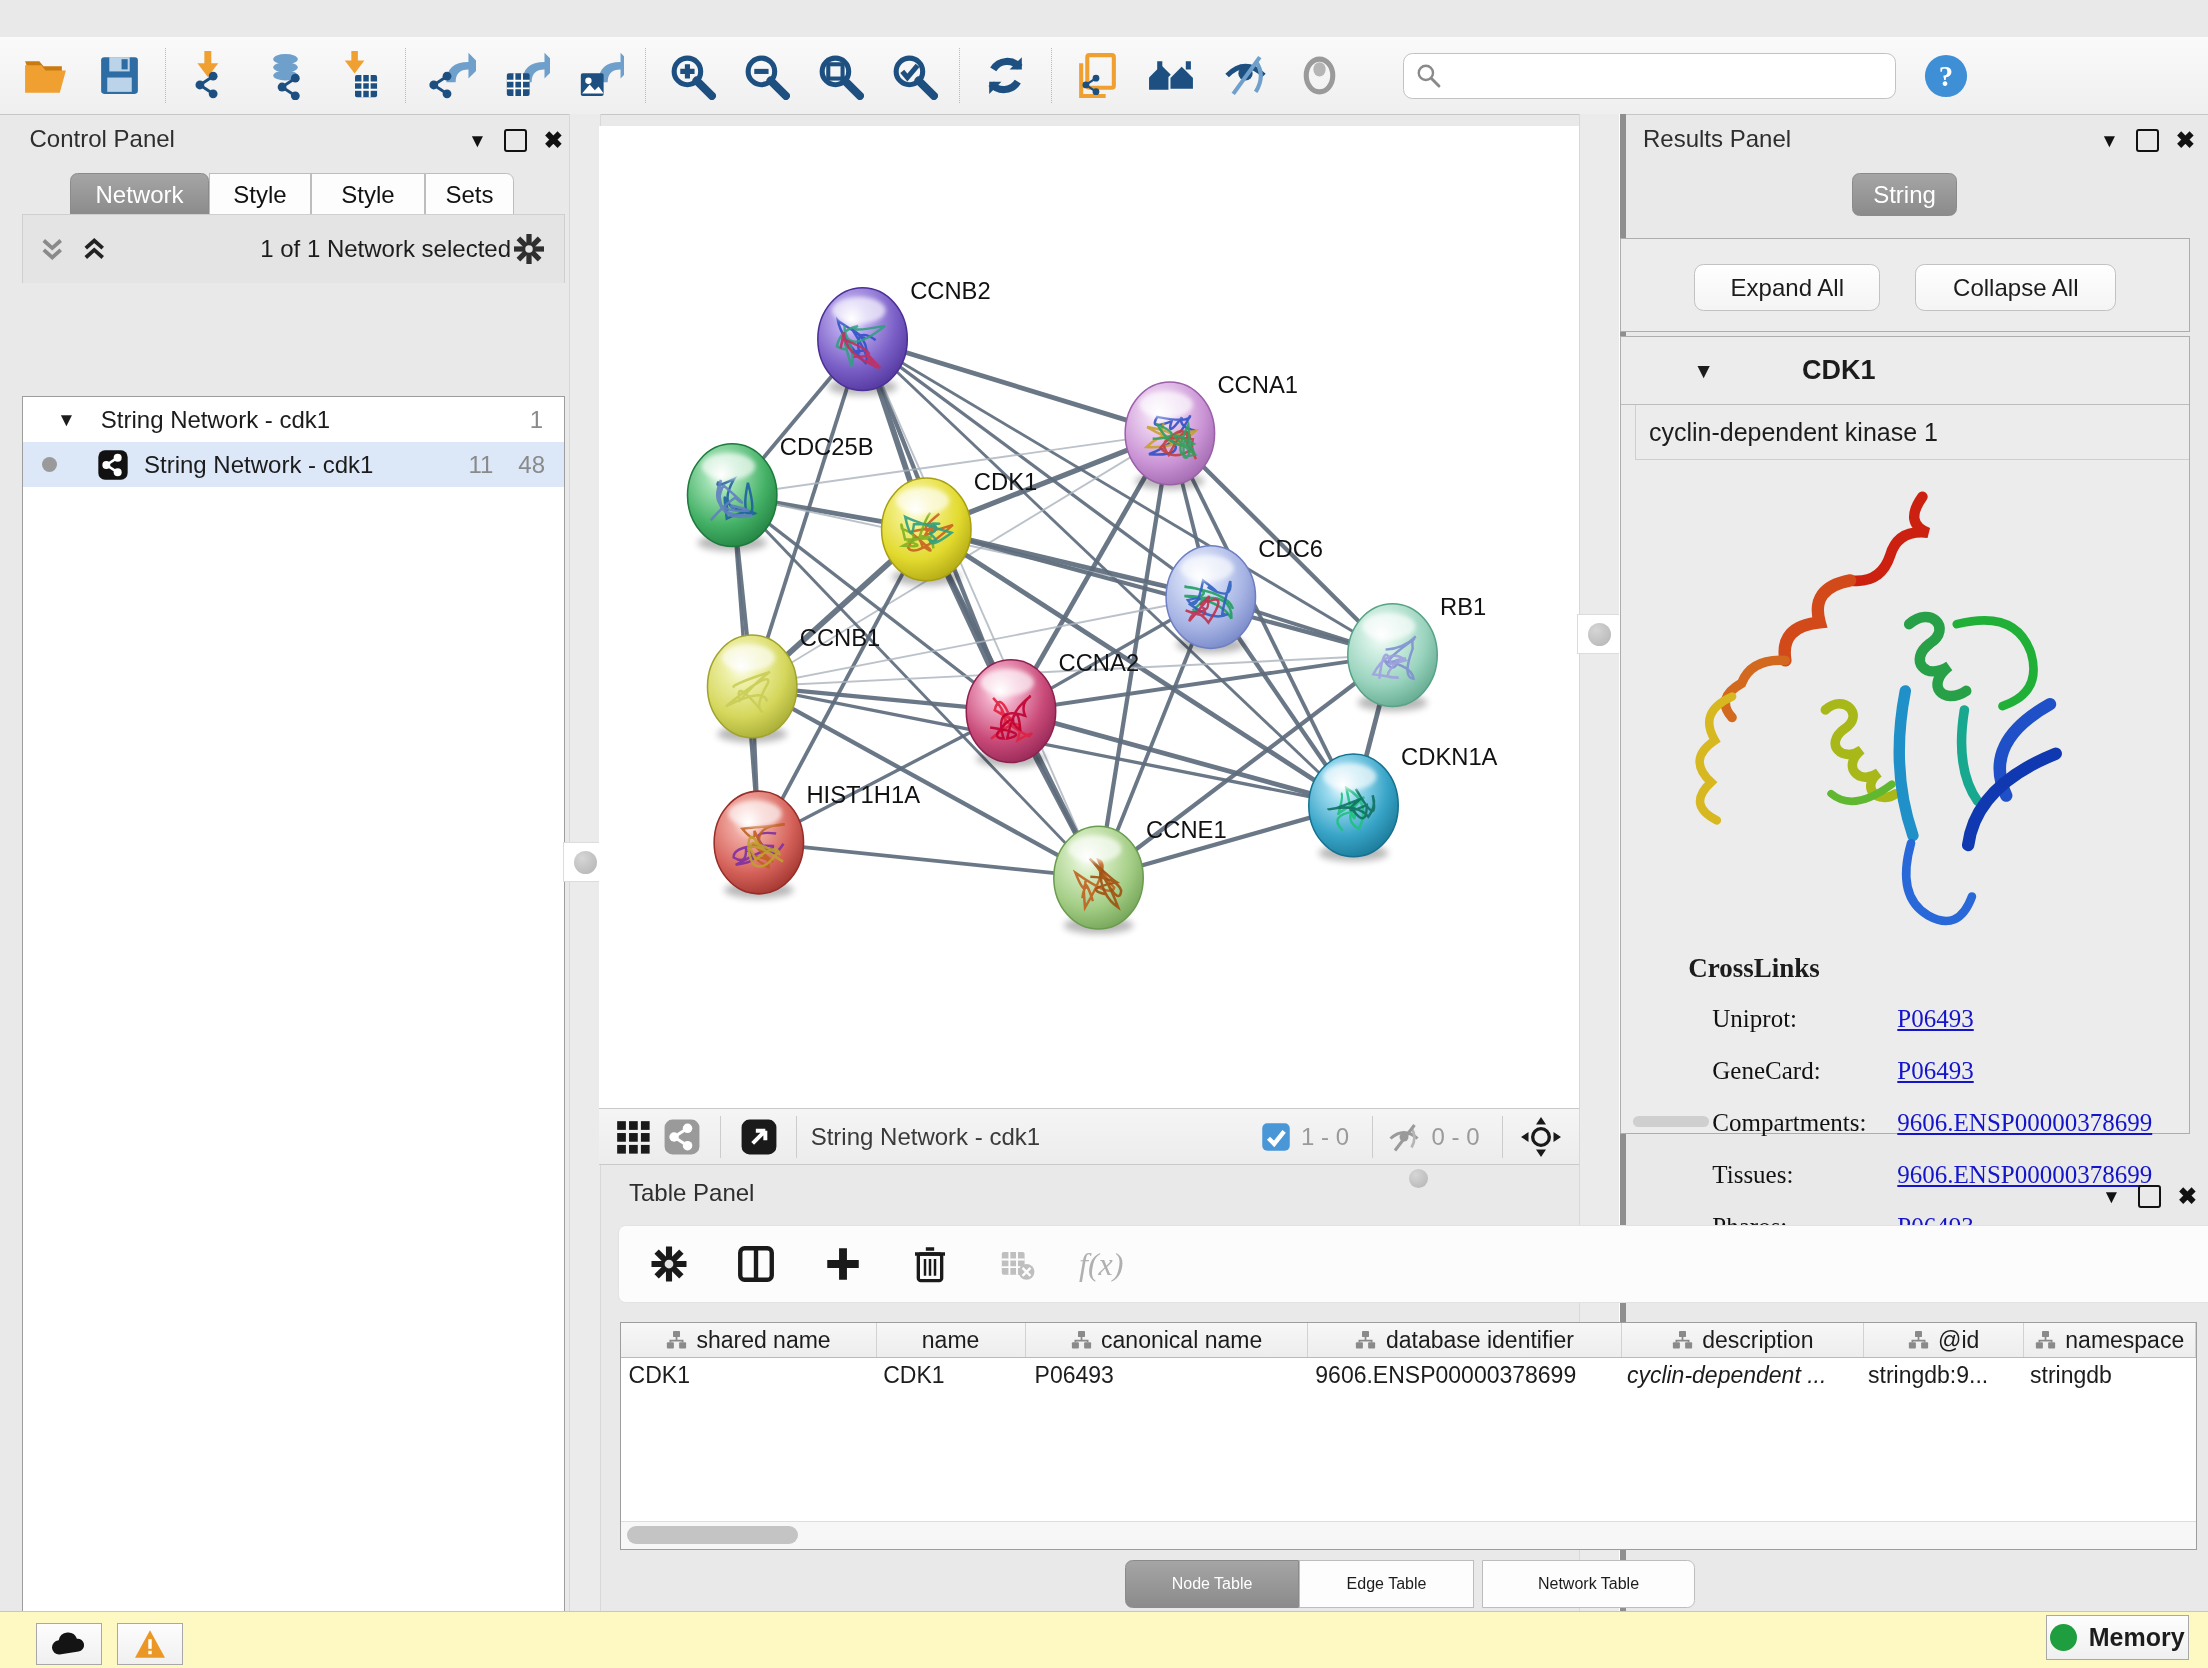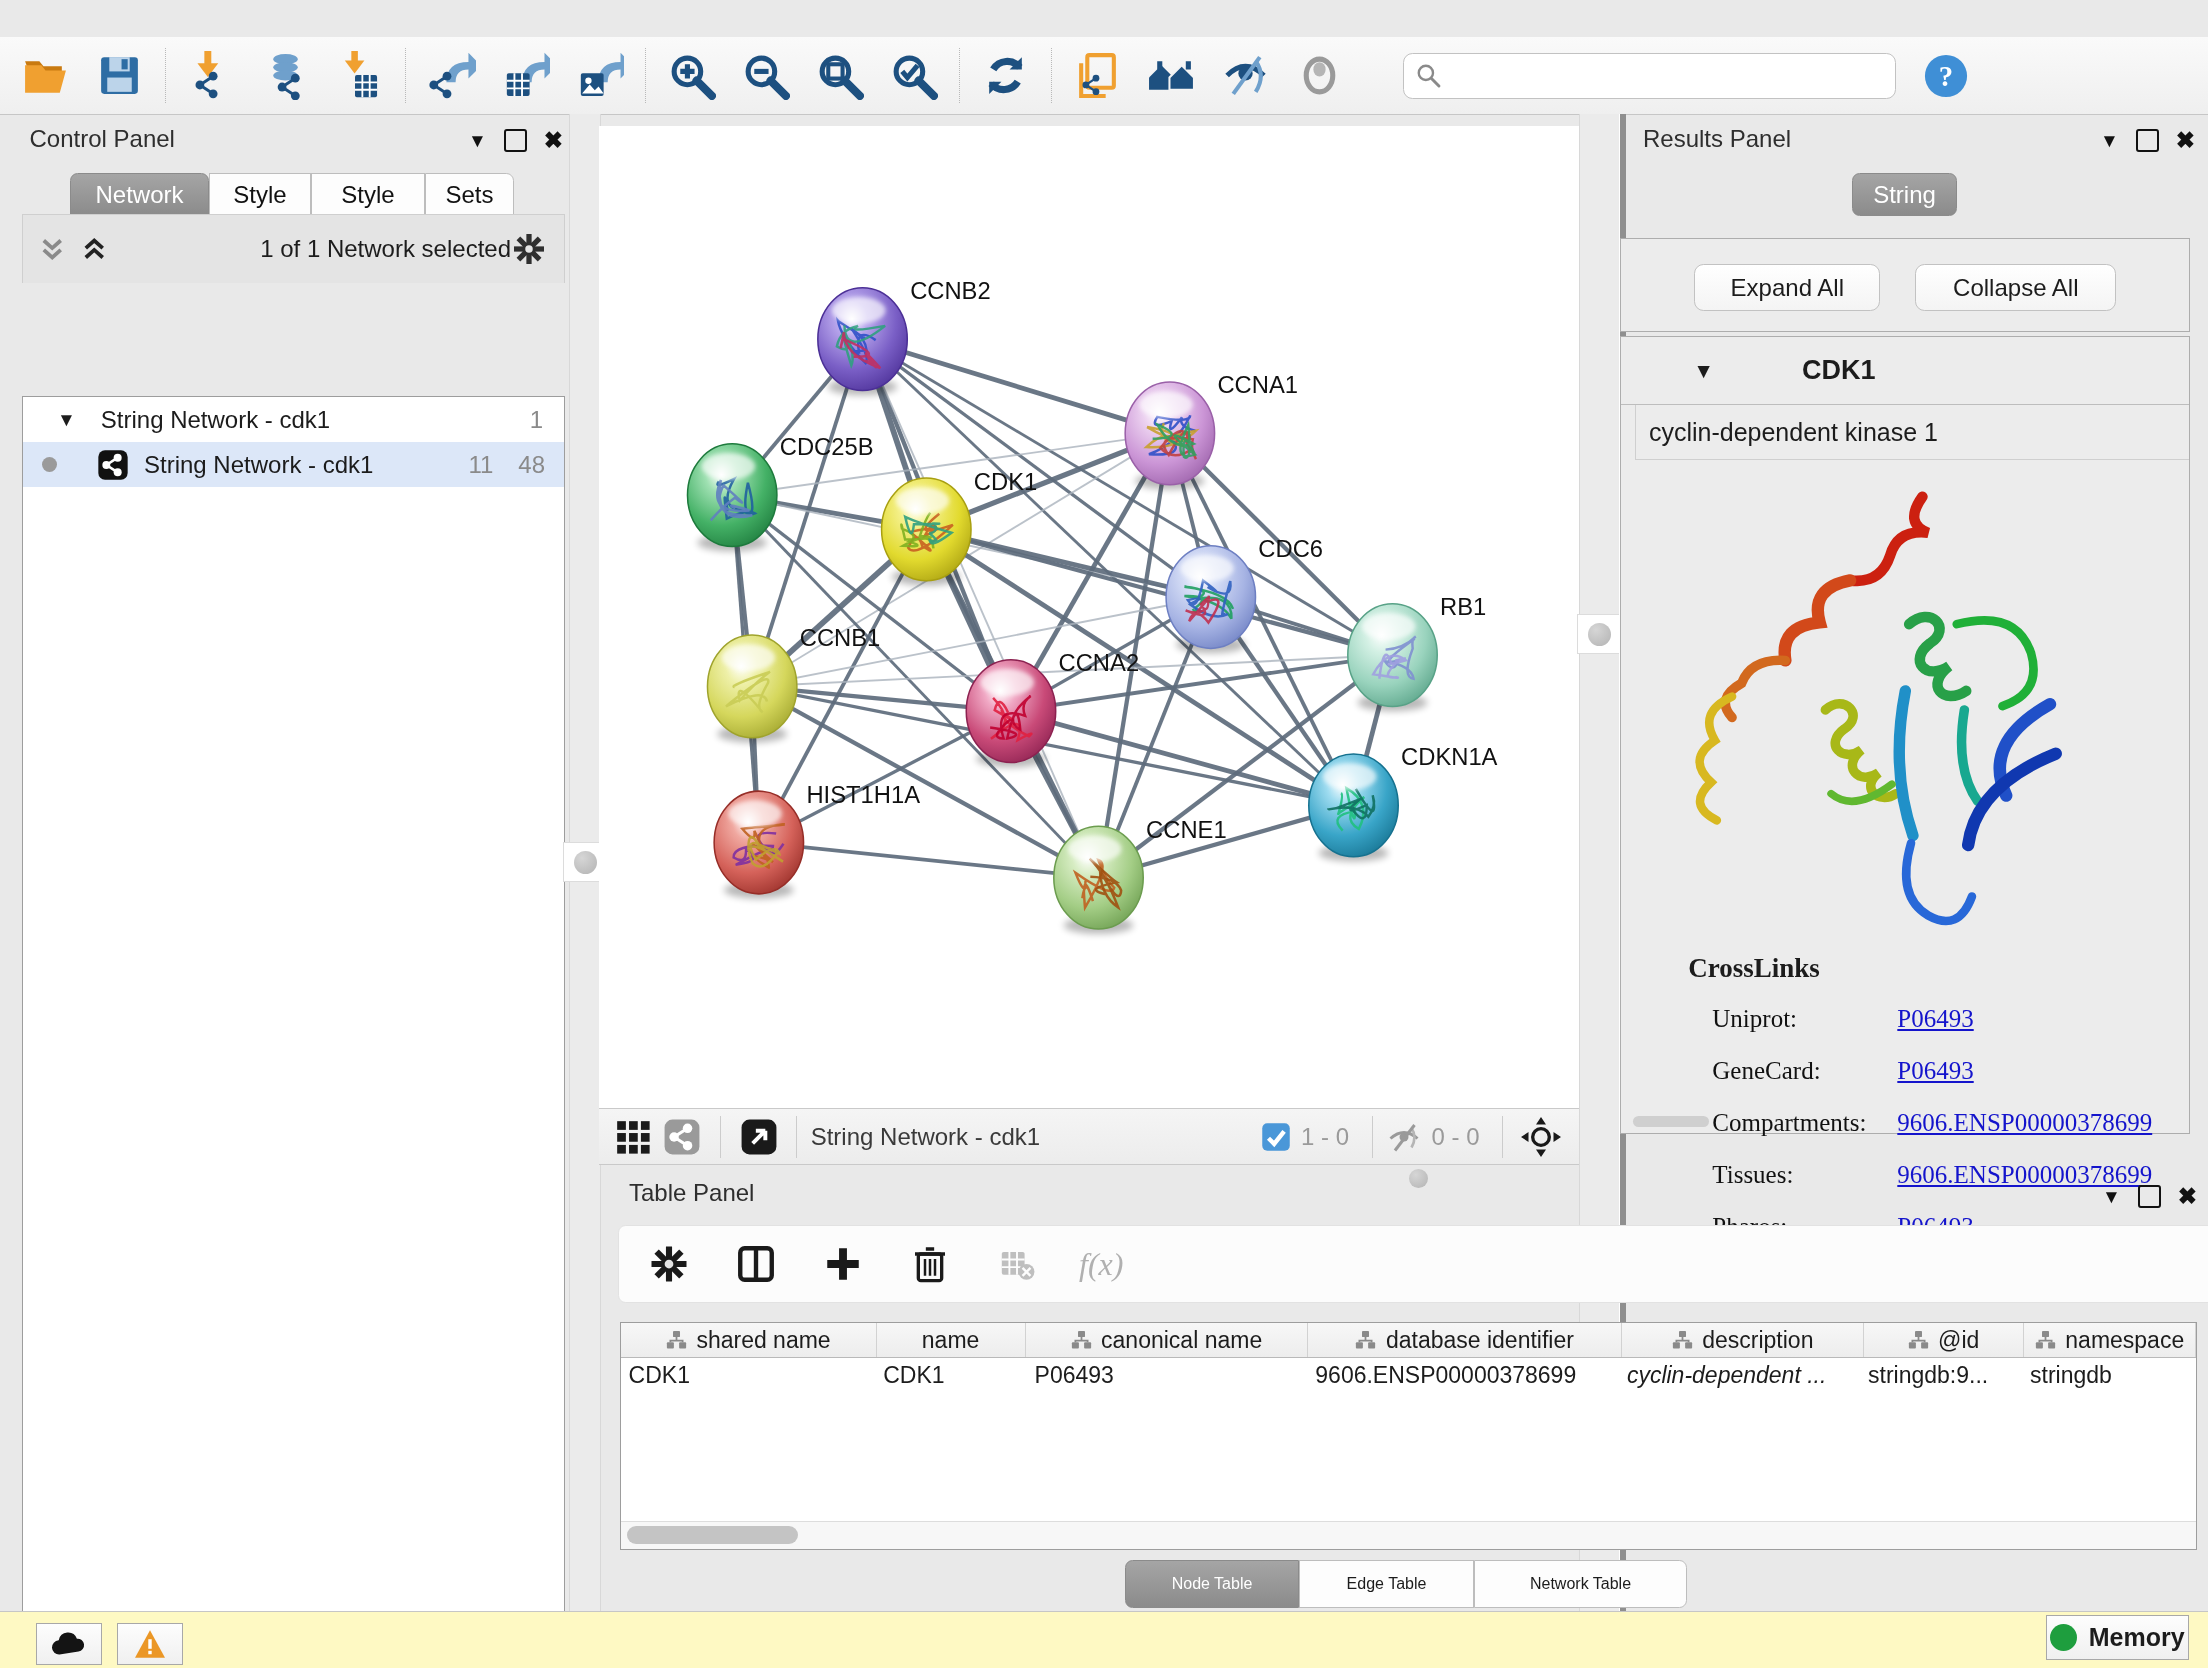--- a/index.html
+++ b/index.html
@@ -938,21 +938,21 @@
           <div class="td" style="width: 172px;">stringdb</div>
         </div>
       </div>
     <div id="tp-scroll">
       <div id="tp-thumb"></div>
     </div>
   </div>
   <div class="abs" style="left:1125px;top:1560px;display:flex;" id="tp-tabs">
       <div class="bottom-tab tab sel" style="width: 172px; border-radius: 7.6px 0px 0px 7.6px;">Node Table</div>
       <div class="bottom-tab" style="width: 173px;">Edge Table</div>
-      <div class="bottom-tab" style="width: 211px; border-radius: 0px 7.6px 7.6px 0px;">Network Table</div>
+      <div class="bottom-tab" style="width: 211px; border-radius: 0px 7.6px 7.6px 0px; margin-left: 8px;">Network Table</div>
     </div>
 
   <div id="statusbar" class="abs">
     <div class="sb-btn" style="left:36px;">
       <span id="sb-cloud">
           <svg width="38" height="28.5" viewBox="0 0 48 34">
             <path d="M12 30a9 9 0 0 1-1-18 12 12 0 0 1 23-2 8 8 0 0 1 2 16z" fill="#141414"></path>
           </svg>
         </span>
     </div>

